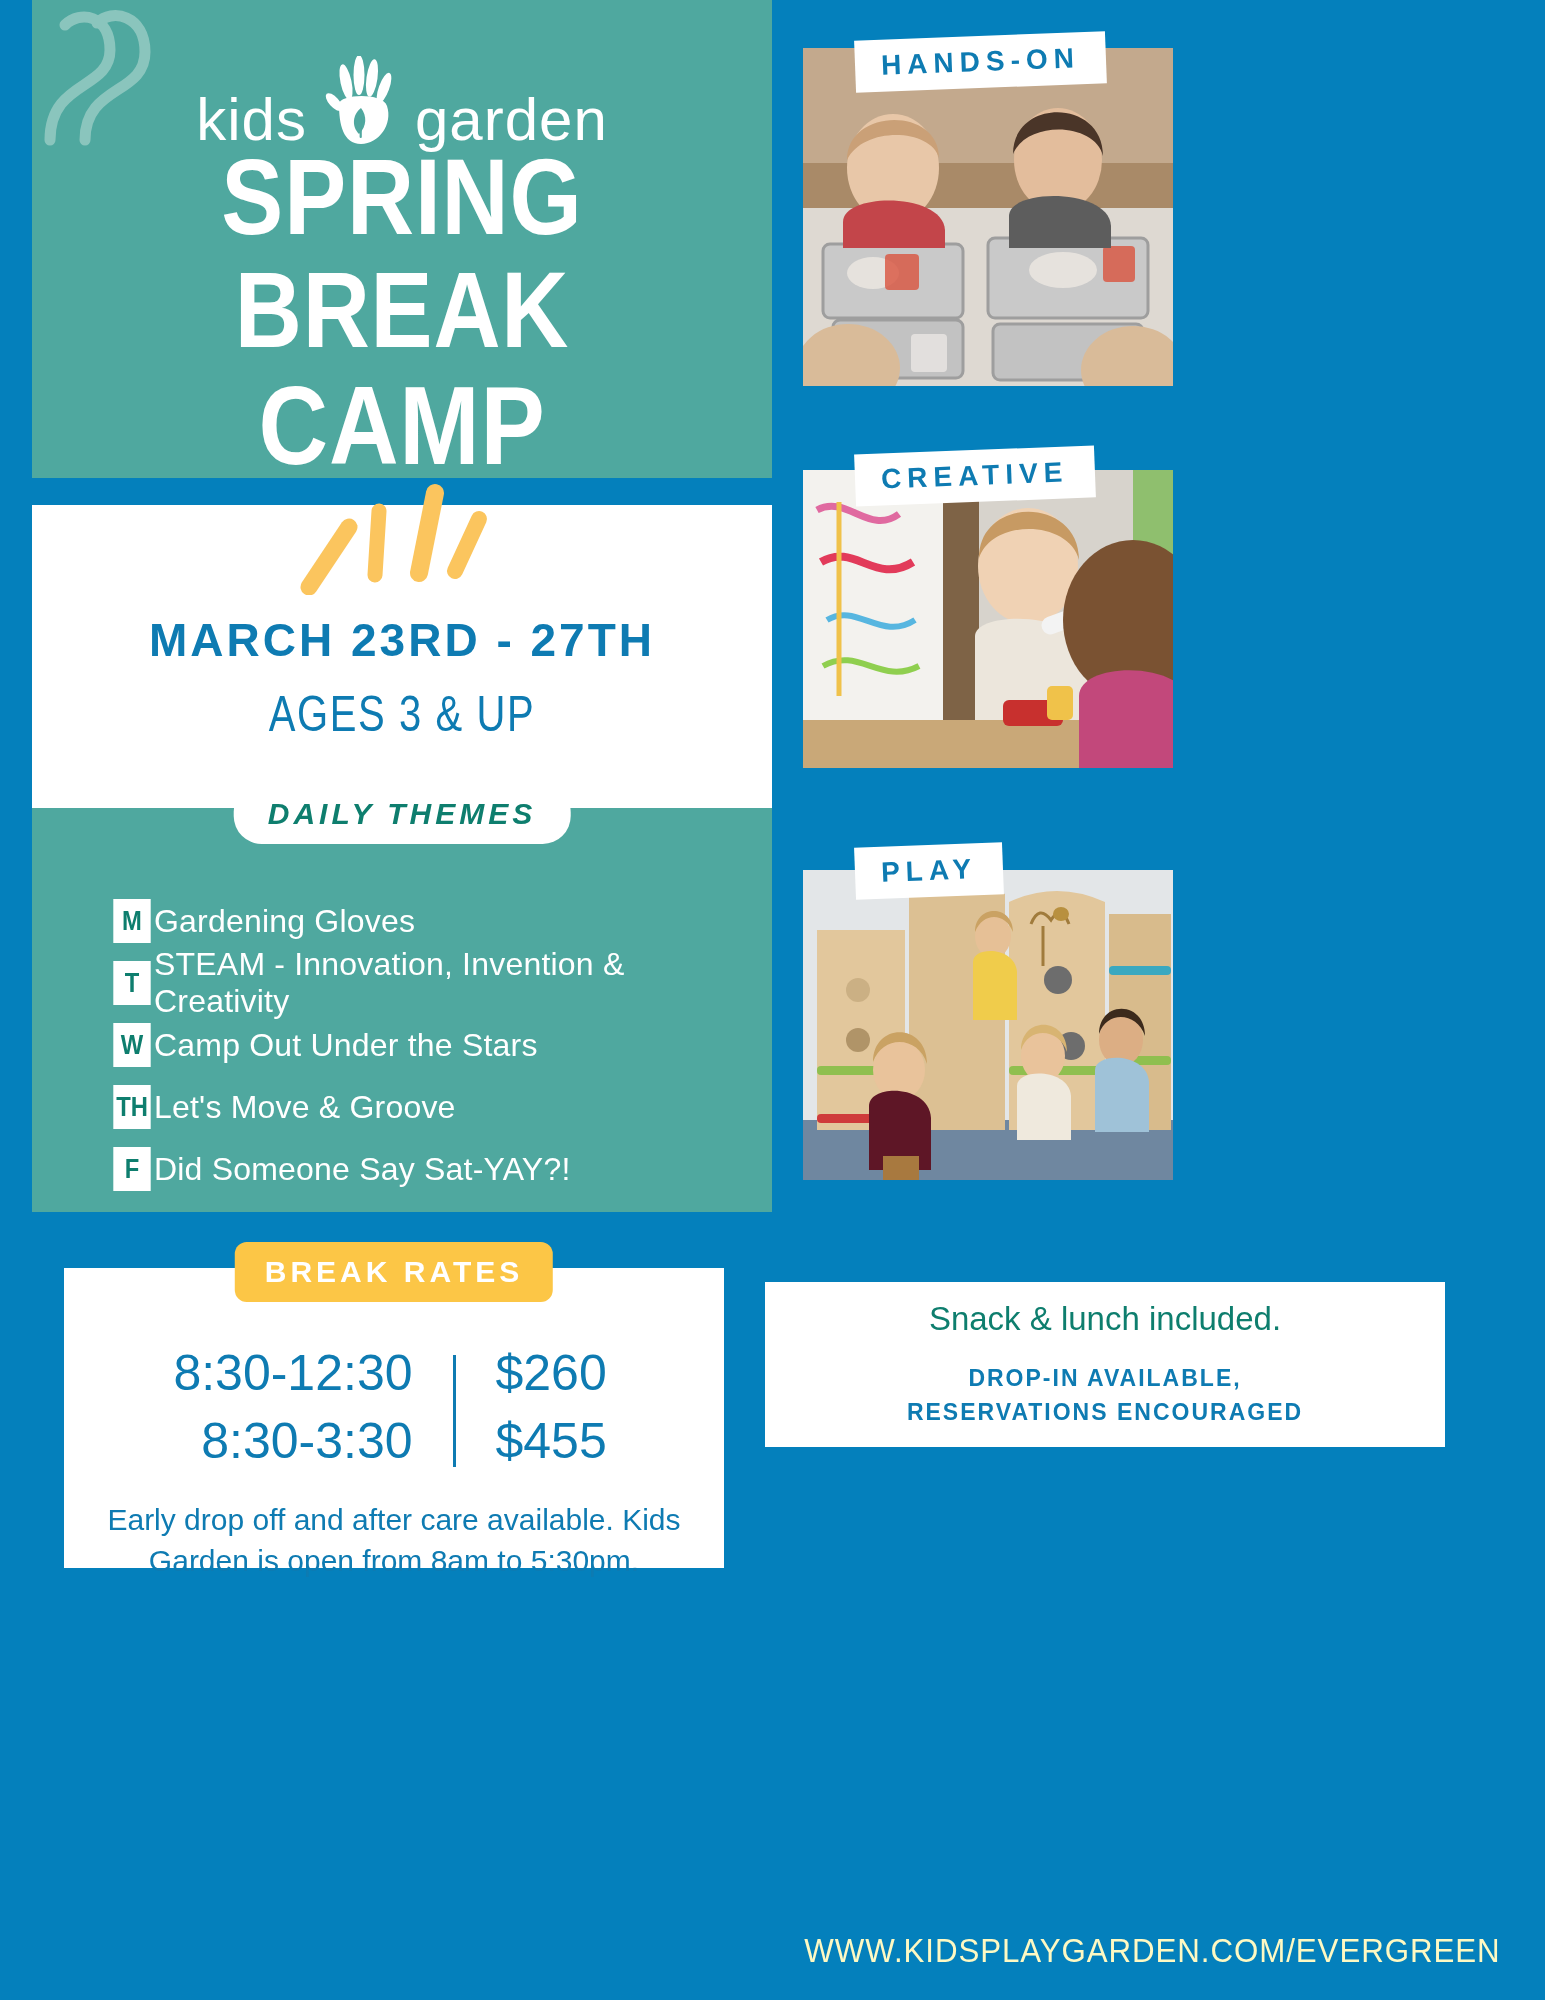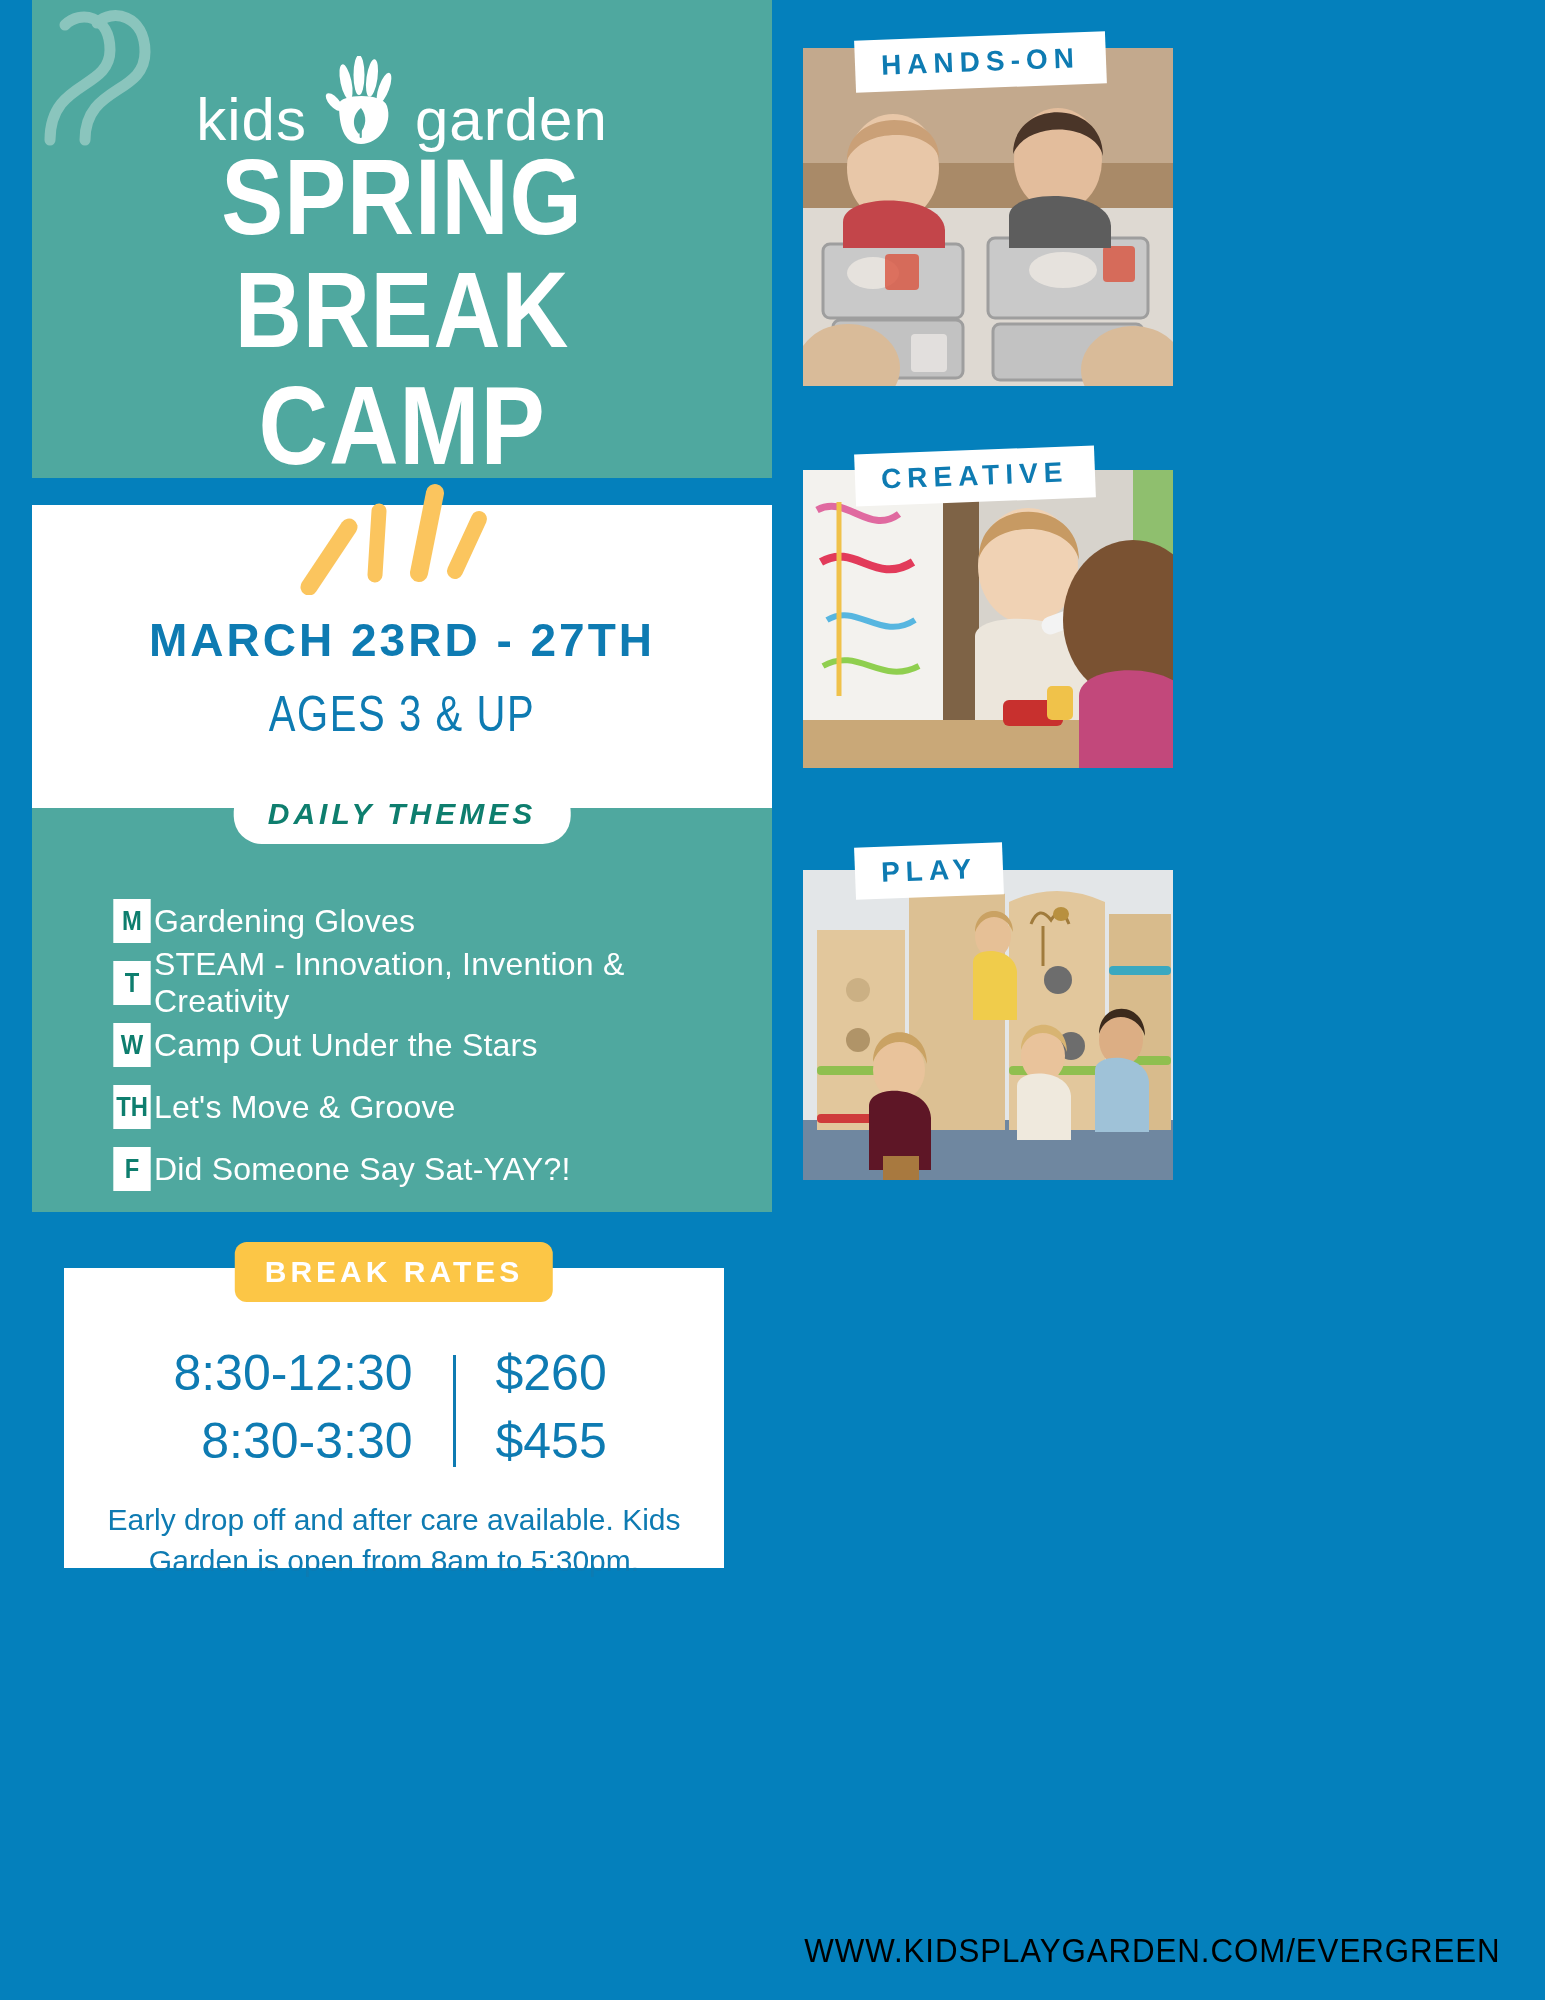--- a/index.html
+++ b/index.html
@@ -136,21 +136,21 @@
     position:absolute;left:765px;top:1282px;width:680px;height:165px;
     background:#ffffff;
     display:flex;flex-direction:column;align-items:center;justify-content:center;
   }
   .info-main{color:#0E7E6E;font-size:33px;font-weight:300;margin-bottom:24px;}
   .info-sub{color:#0E7BB2;font-weight:bold;font-size:23px;letter-spacing:2px;line-height:1.45;text-align:center;}
 
   .footer-url{
     position:absolute;left:760px;top:1900px;width:785px;height:100px;
     display:flex;align-items:center;justify-content:center;
-    color:#000000;font-size:34px;letter-spacing:1px;
+    color:#fef9c3;font-size:34px;letter-spacing:1px;
     font-family:"Liberation Sans Narrow","Liberation Sans", sans-serif;
     transform-origin:center;
   }
   .footer-url span{transform:scaleX(.92);display:inline-block;}
 </style>
 </head>
 <body>
 
 <div class="page">
 
@@ -326,18 +326,25 @@
       <ellipse cx="318" cy="170" rx="22" ry="26" fill="#dcae84"></ellipse>
       <path d="M296 164 C296 130 342 130 342 166 C334 142 304 140 296 164 Z" fill="#3c2a1c"></path>
       <path d="M292 200 C292 182 344 182 346 212 L346 262 L292 262 Z" fill="#9fc2d8"></path>
       <ellipse cx="190" cy="66" rx="18" ry="22" fill="#e6c096"></ellipse>
       <path d="M172 62 C172 34 210 34 210 62 C202 42 180 42 172 62 Z" fill="#caa263"></path>
       <path d="M170 92 C170 76 212 76 214 102 L214 150 L170 150 Z" fill="#f0cc4b"></path>
     </svg>
   </div>
   <div class="tag tag3">PLAY</div>
 
+  <div class="info-box">
+    <div class="info-main">Snack &amp; lunch included.</div>
+    <div class="info-sub">
+      <div>DROP-IN AVAILABLE,</div>
+      <div>RESERVATIONS ENCOURAGED</div>
+    </div>
+  </div>
 
   <div class="footer-url">
     <span>WWW.KIDSPLAYGARDEN.COM/EVERGREEN</span>
   </div>
 
 </div>
 
 </body></html>

